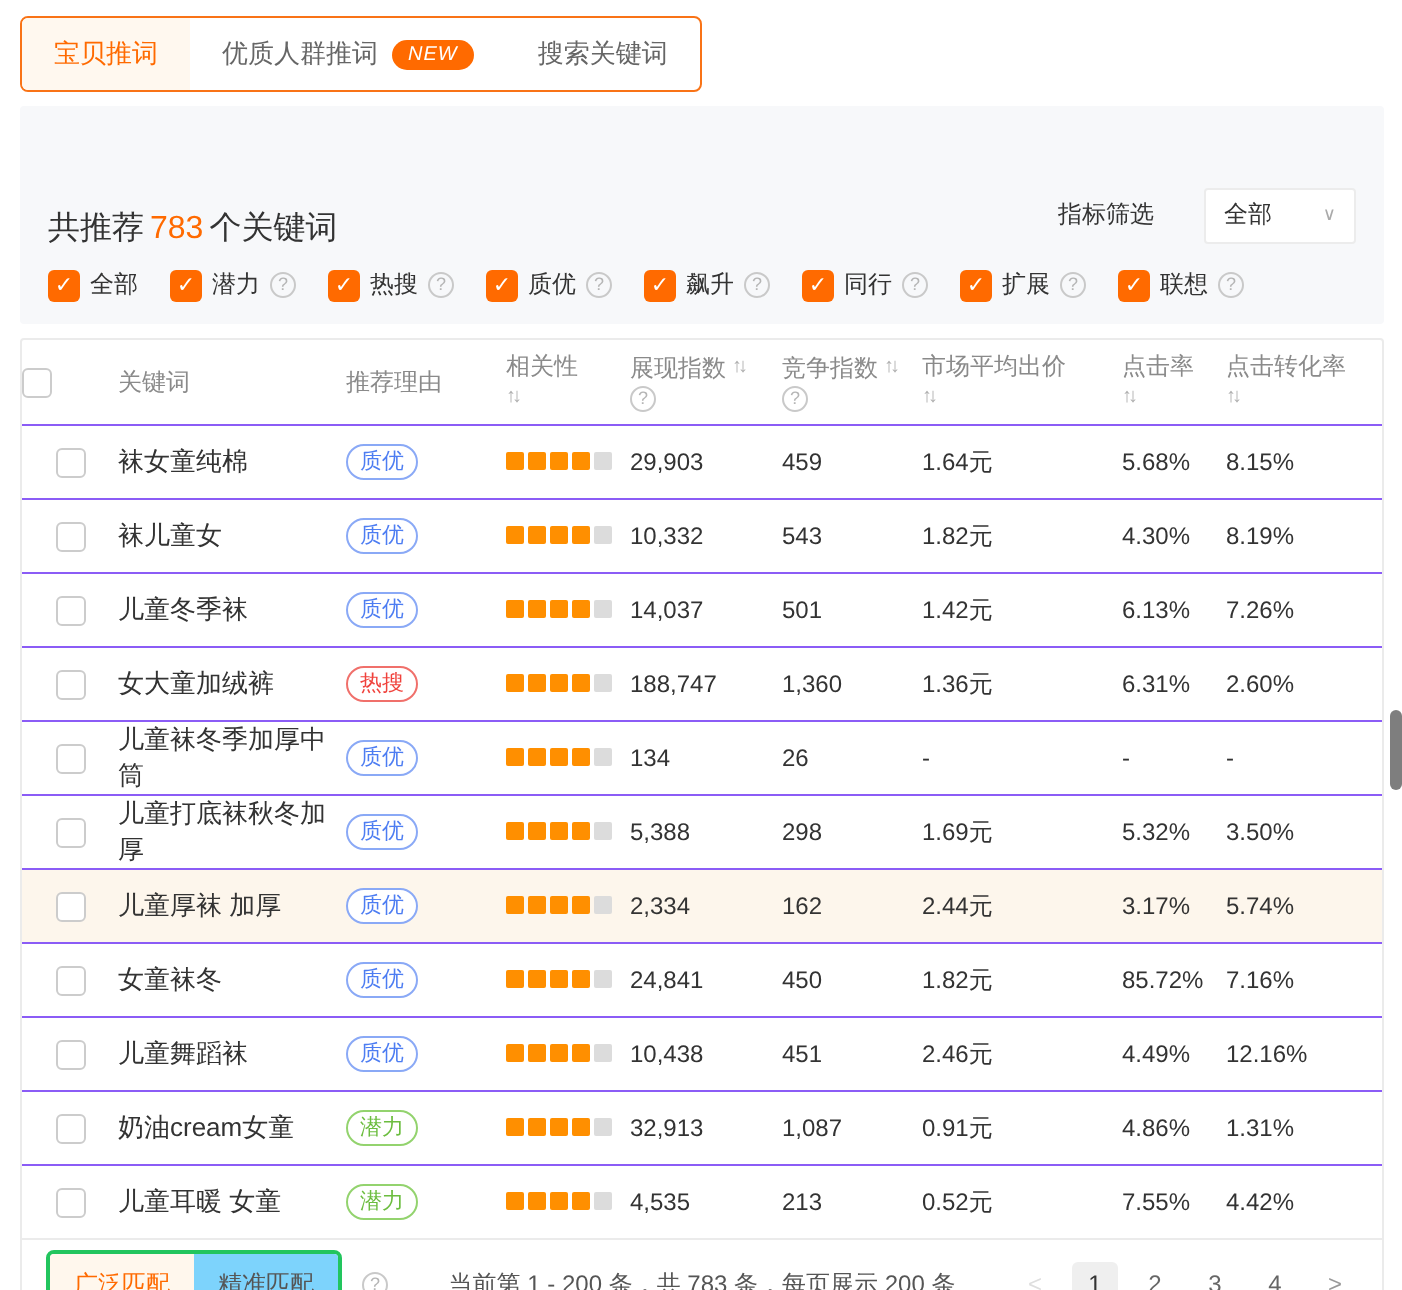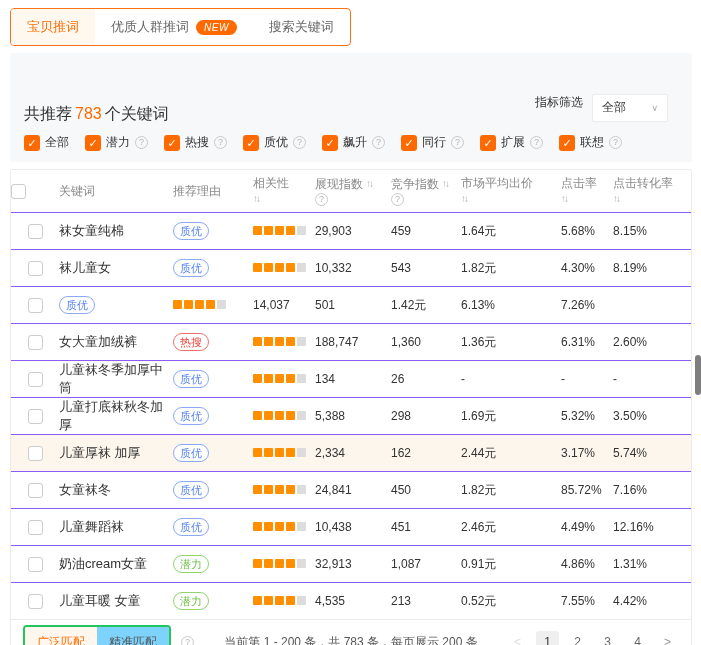--- a/index.html
+++ b/index.html
@@ -14,21 +14,21 @@
   .new-badge { background:#ff6a00; color:#fff; font-size:10px; font-weight:normal; font-style:italic; padding:2px 8px; border-radius:10px; letter-spacing:.5px; }
 
   
   .filterbar { margin-top:7px; background:#f7f8fa; border-radius:2px; padding:9px 14px 11px; position:relative; }
   .summary { font-size:16px; color:#333; margin-bottom:9px;margin-top:42px; }
   .summary .num { color:#ff6a00; margin:0 3px; }
   .checks { display:flex; align-items:center; gap:16px; }
   .check-item { display:flex; align-items:center; gap:5px; font-size:12px; color:#333; cursor:pointer; }
   .cbx { width:16px; height:16px; background:#ff6a00; border-radius:3px; color:#fff; font-size:11px; line-height:16px; text-align:center; display:inline-block; flex:0 0 auto; }
   .help { width:13px; height:13px; border:1px solid #c9c9c9; border-radius:50%; color:#b5b5b5; font-size:9px; line-height:11px; text-align:center; display:inline-block; flex:0 0 auto; }
-  .metric { position:absolute; right:24px; top:50%; transform:translateY(-50%); display:flex; gap:9px; font-size:12px; color:#333; }
+  .metric { position:absolute; right:14px; top:50%; transform:translateY(-50%); display:flex; align-items:center; gap:25px; font-size:12px; color:#333; }
   .select { width:76px; height:28px; background:#fff; border:1px solid #ececec; border-radius:2px; font-size:12px; color:#333; display:flex; align-items:center; justify-content:space-between; padding:0 9px; cursor:pointer; }
   .chev { color:#aaa; font-size:9px; }
 
   
   .twrap { margin-top:7px; border:1px solid #ebebeb; border-radius:2px; background:#fff; }
   .thead,.trow { display:grid; grid-template-columns:48px 114px 80px 62px 76px 70px 100px 52px 1fr; align-items:center; }
   .thead { height:42px; color:#8a8a8a; font-size:12px; }
   .hcell { display:flex; flex-direction:column; justify-content:center; gap:2px; line-height:14px; }
   .hline { display:flex; align-items:flex-end; gap:3px; }
   .sort { color:#b0b0b0; font-size:10px; letter-spacing:-2px; cursor:pointer; }
@@ -224,20 +224,21 @@
           <div>10,332</div>
           <div>543</div>
           <div>1.82元</div>
           <div>4.30%</div>
           <div>8.19%</div>
         </div>
         <div class="trow">
           <div class="c-center">
             <span class="cbx-empty"></span>
           </div>
+          <div class="kw">儿童冬季袜</div>
           <div><span class="tag tag-blue">质优</span></div>
           <div><span class="bars">
               <span class="bar on"></span>
               <span class="bar on"></span>
               <span class="bar on"></span>
               <span class="bar on"></span>
               <span class="bar"></span>
             </span></div>
           <div>14,037</div>
           <div>501</div>

